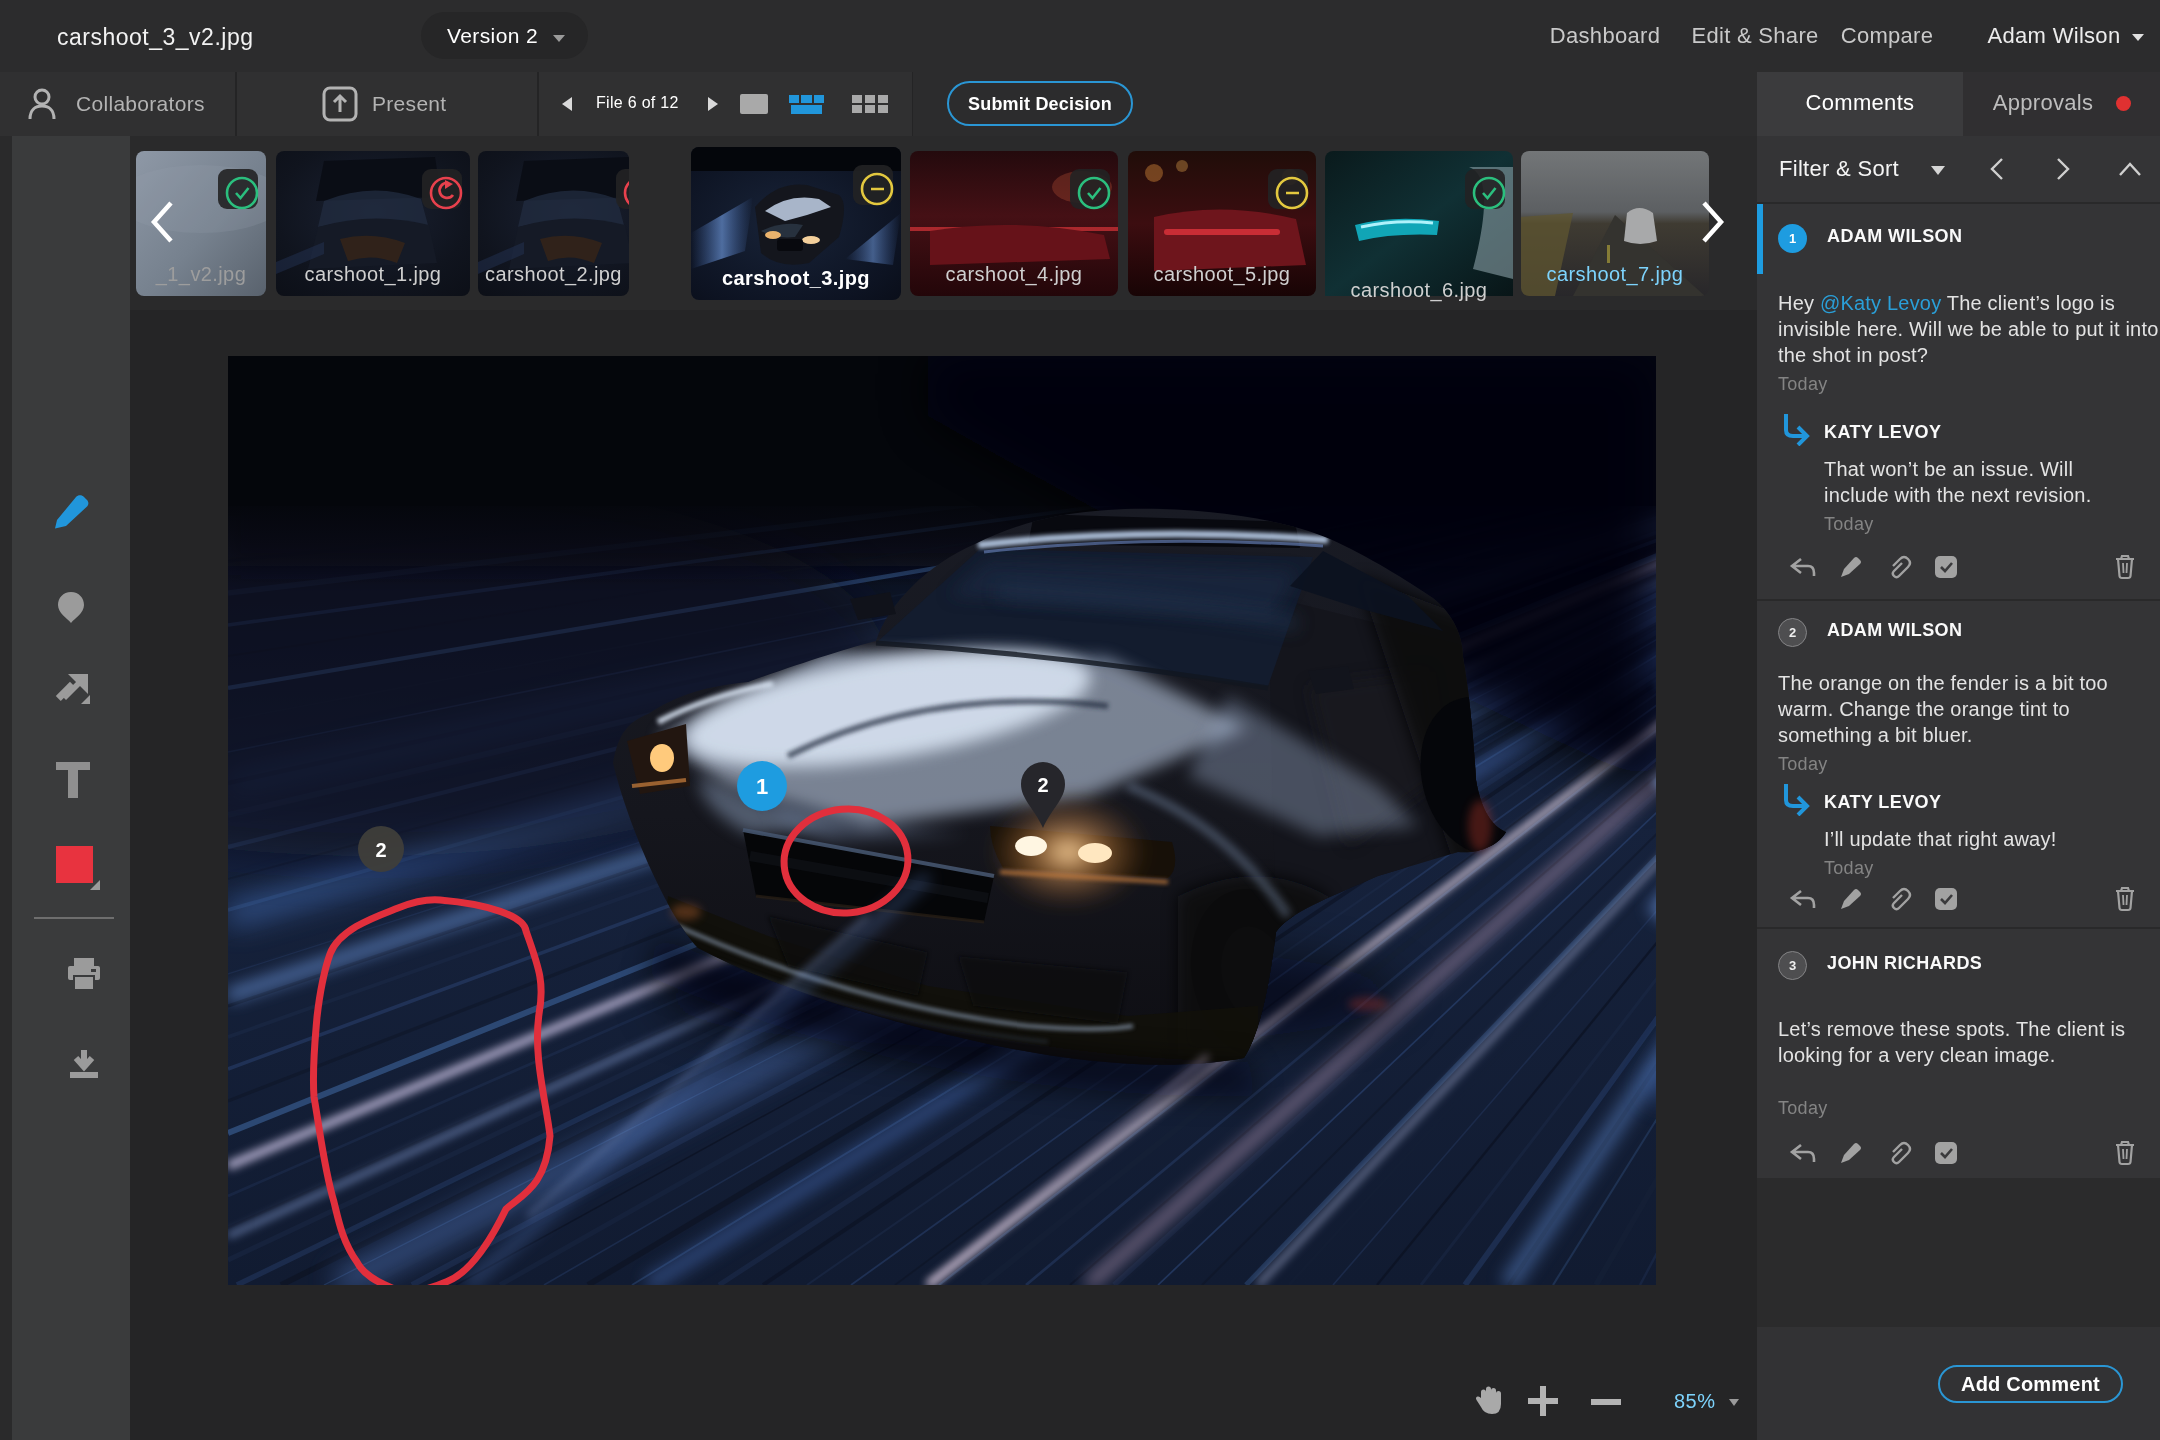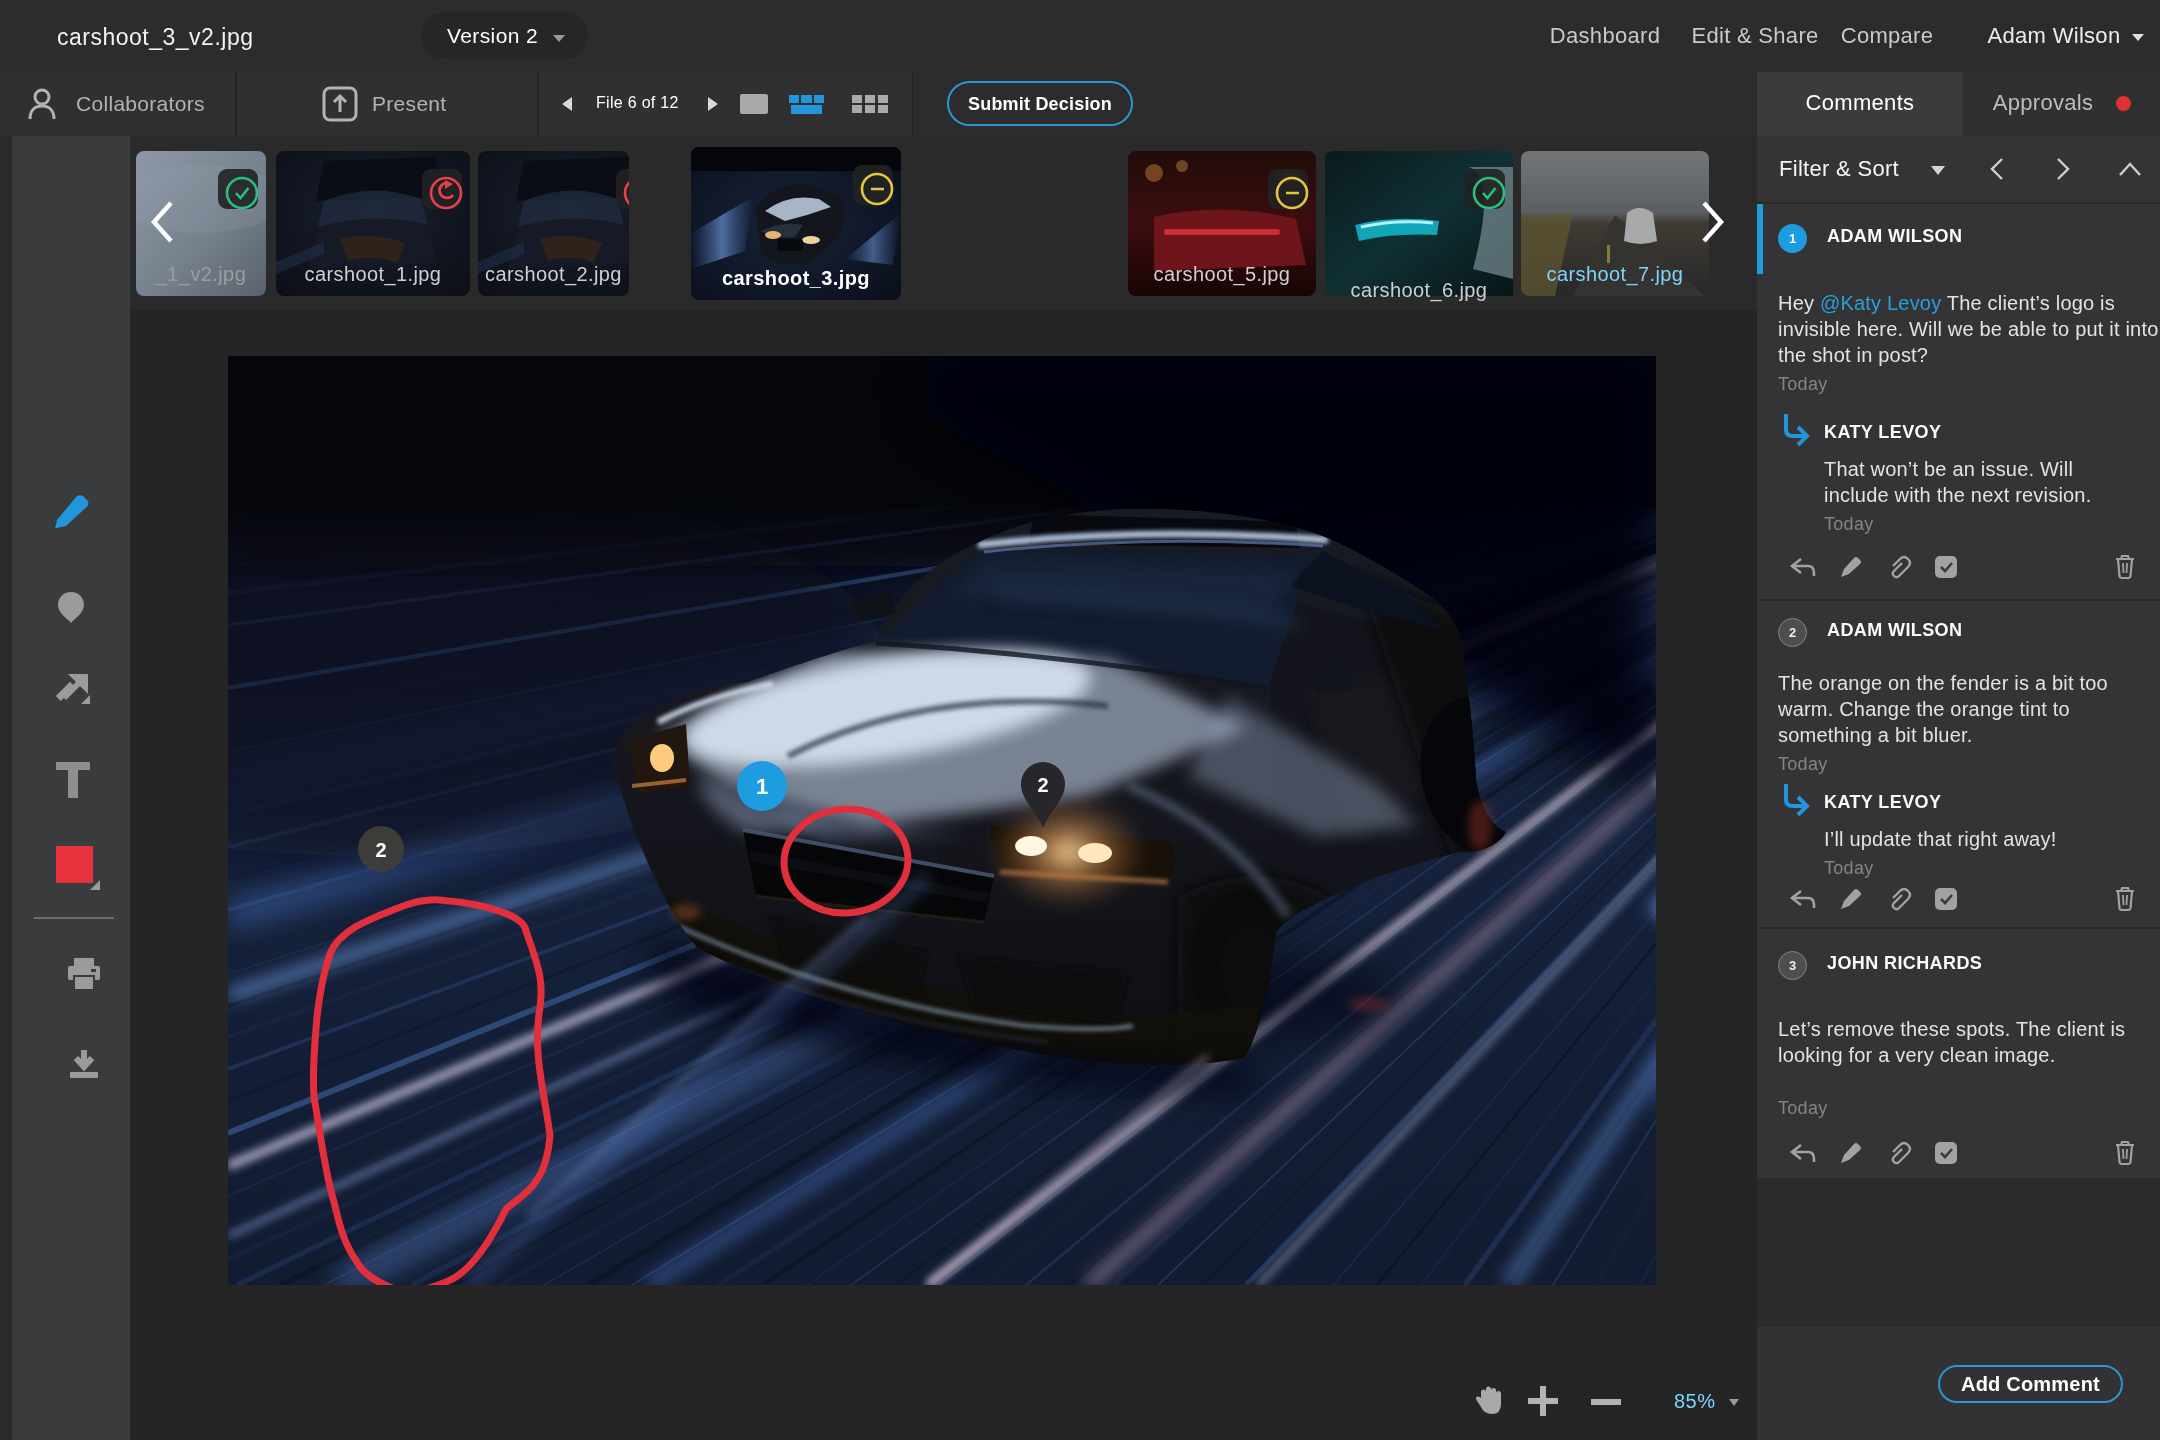--- a/index.html
+++ b/index.html
@@ -209,20 +209,39 @@
         <path d="M74 64 Q98 46 128 52 L140 60 Q118 68 94 74 Z" fill="#b8c7dd" opacity=".9"></path>
         <path d="M70 84 Q90 74 112 78 L104 90 Q84 92 70 84 Z" fill="#3a4c60" opacity=".5"></path>
         <ellipse cx="82" cy="88" rx="8" ry="4" fill="#eab36d"></ellipse>
         <ellipse cx="120" cy="93" rx="9" ry="4" fill="#f3cf9b"></ellipse>
         <rect x="86" y="92" width="26" height="12" rx="3" fill="#08090e"></rect>
         <rect x="162" y="18" width="40" height="40" rx="9" fill="#222223" opacity=".9"></rect>
         <circle cx="186" cy="42" r="15" fill="none" stroke="#e3c83f" stroke-width="2.6"></circle>
         <path d="M180 42 h13" stroke="#e3c83f" stroke-width="2.6"></path>
       </svg>
       <div class="tname" style="color:#ffffff;font-weight:bold;">carshoot_3.jpg</div>
+    </div>
+    <div class="thumb" style="left:780px;top:15px;width:208px;height:145px;">
+      <svg class="abs" style="left:0;top:0;" width="208" height="145" viewBox="0 0 208 145">
+        <defs>
+          <linearGradient id="t4g" x1="0" y1="0" x2="0" y2="1">
+            <stop offset="0" stop-color="#240a0d"></stop>
+            <stop offset=".45" stop-color="#451015"></stop>
+            <stop offset="1" stop-color="#230609"></stop>
+          </linearGradient>
+        </defs>
+        <rect width="208" height="145" fill="url(#t4g)"></rect>
+        <rect x="0" y="76" width="208" height="4" fill="#c42f35" opacity=".8"></rect>
+        <path d="M20 80 Q104 66 194 84 L200 108 L20 114 Z" fill="#661219"></path>
+        <ellipse cx="172" cy="36" rx="30" ry="16" fill="#a2462f" opacity=".4"></ellipse>
+        <rect x="160" y="18" width="40" height="40" rx="9" fill="#222223" opacity=".9"></rect>
+        <circle cx="184" cy="42" r="15" fill="none" stroke="#2bbf7e" stroke-width="2.6"></circle>
+        <path d="M178 42 l4.5 5 8-10" stroke="#2bbf7e" stroke-width="2.6" fill="none"></path>
+      </svg>
+      <div class="tname" style="color:#cfcfcf;">carshoot_4.jpg</div>
     </div>
     <div class="thumb" style="left:998px;top:15px;width:188px;height:145px;">
       <svg class="abs" style="left:0;top:0;" width="188" height="145" viewBox="0 0 188 145">
         <defs>
           <linearGradient id="t5g" x1="0" y1="0" x2="0" y2="1">
             <stop offset="0" stop-color="#200d09"></stop>
             <stop offset=".5" stop-color="#3c0d10"></stop>
             <stop offset="1" stop-color="#180405"></stop>
           </linearGradient>
         </defs>

